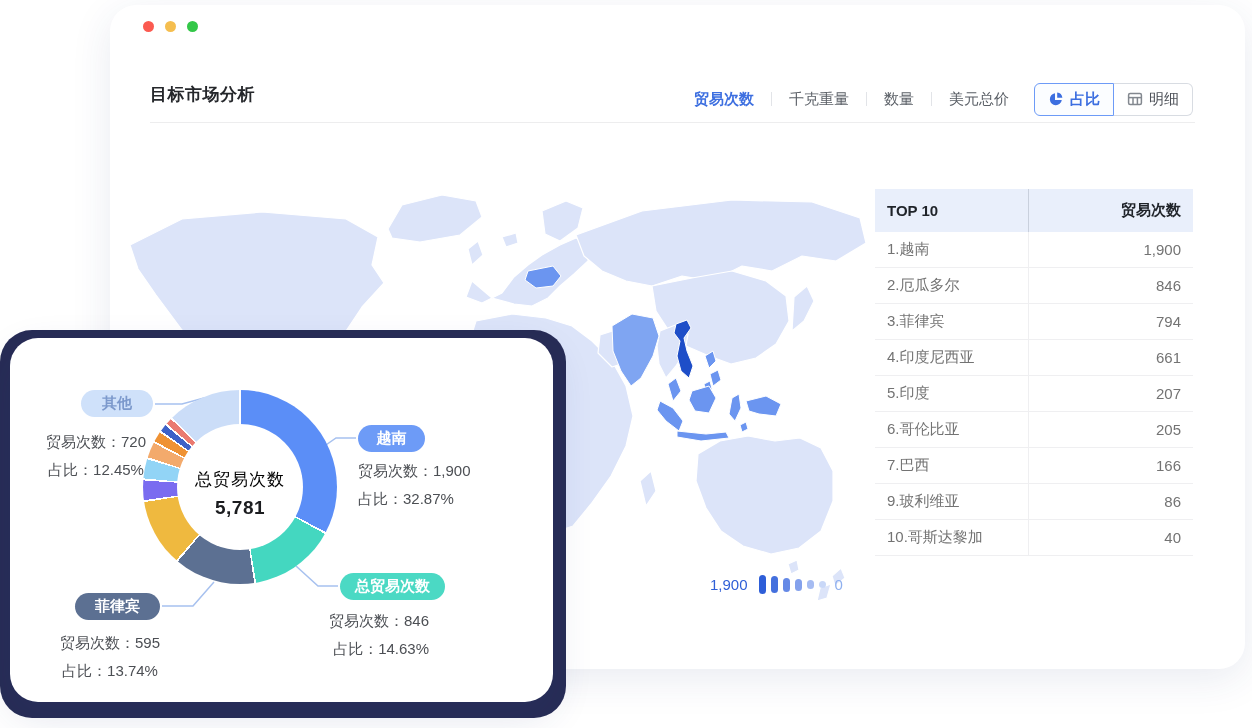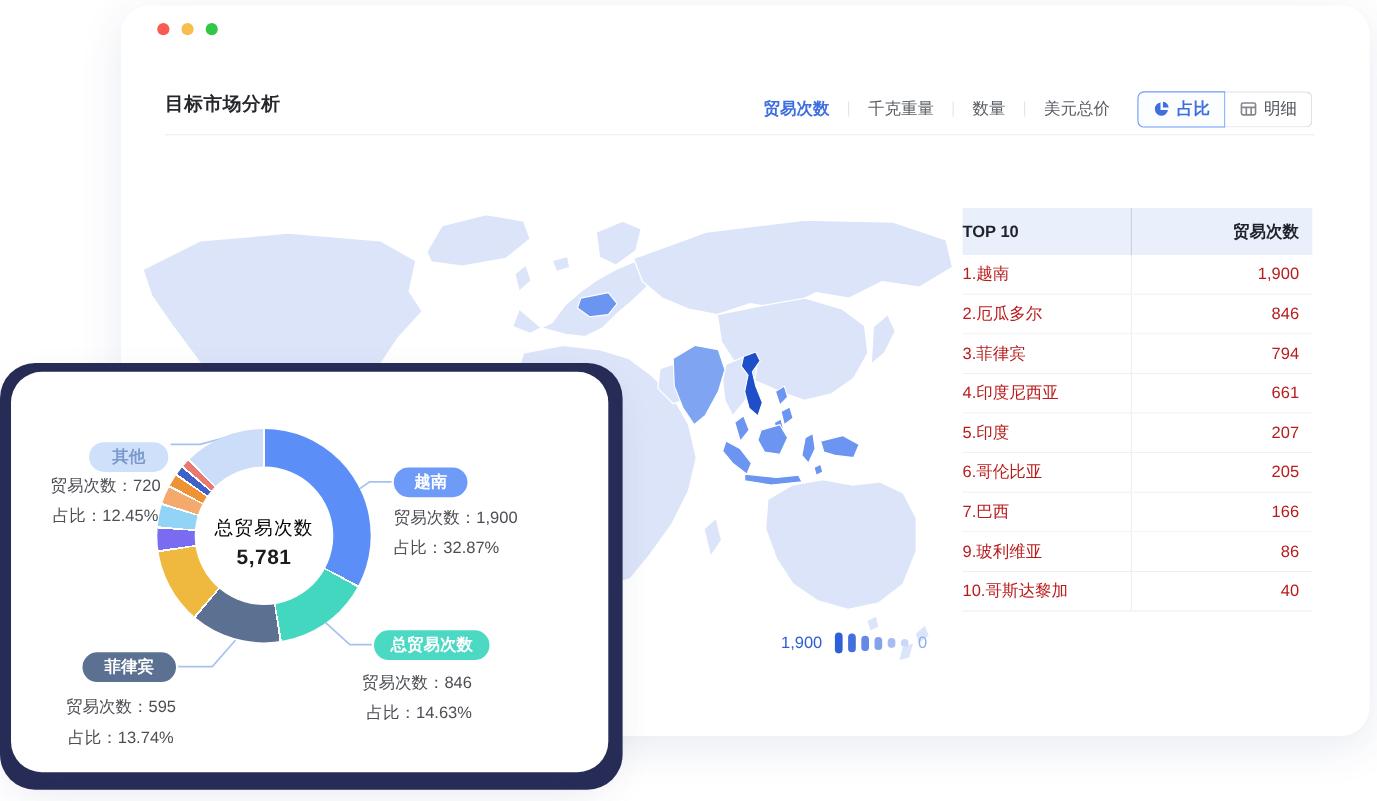--- a/index.html
+++ b/index.html
@@ -57,22 +57,22 @@
     font-size:15px;
   }
   .legend-max{color:#2E5FD7; margin-right:7px;}
   .legend-min{color:#8FB0EF; margin-left:5px;}
   .legend-bars{display:flex; align-items:center; gap:5px;}
   .legend-bars i{display:block; width:7px; border-radius:4px;}
 
   
   .top-table{position:absolute; left:765px; top:184px; width:318px; font-size:15px;}
   .t-head{display:flex; height:43px; background:#E9EFFB; font-weight:bold; color:#1F2329;}
-  .t-row{display:flex; height:36px; color:#b91c1c; border-bottom:1px solid #EFEFF1; background:#fff;}
-  .t-c1{width:153px; display:flex; align-items:center; }
+  .t-row{display:flex; height:36px; color:#737373; border-bottom:1px solid #EFEFF1; background:#fff;}
+  .t-c1{width:153px; display:flex; align-items:center; padding-left:12px;}
   .t-c2{flex:1; display:flex; align-items:center; justify-content:flex-end; padding-right:12px;}
   .t-head .t-c2{border-left:1px solid #C9D0DD;}
   .t-row .t-c2{border-left:1px solid #EFEFF1;}
 
   
   .donut-layer{
     position:absolute; left:0; top:330px; width:566px; height:388px;
     background:var(--navy); border-radius:32px; z-index:5;
   }
   .donut-card{
@@ -84,21 +84,21 @@
   .donut-center{position:absolute; left:135px; top:130px; width:190px; text-align:center;}
   .donut-center .lab{font-size:17px; color:#000000; letter-spacing:1px;}
   .donut-center .val{font-size:19px; font-weight:bold; color:#1B1C1F; margin-top:6px; letter-spacing:.5px;}
   .connectors{position:absolute; inset:0; pointer-events:none;}
 
   .pill{
     position:absolute; height:27px; border-radius:14px; padding:0 14px;
     display:flex; align-items:center; justify-content:center;
     font-size:15px; font-weight:bold; color:#fff; white-space:nowrap;
   }
-  #pill-other{left:71px; top:64px; min-width:72px;}
+  #pill-other{left:71px; top:52px; min-width:72px;}
   #pill-vietnam{left:348px; top:87px; min-width:67px;}
   #pill-ecuador{left:330px; top:235px; min-width:105px;}
   #pill-philippines{left:65px; top:255px; min-width:85px;}
 
   .co-stats{position:absolute; font-size:15px; color:#4C4F54; line-height:28px; white-space:nowrap;}
   #stats-other{left:0; top:90px; width:172px; text-align:center;}
   #stats-vietnam{left:348px; top:119px; text-align:left;}
   #stats-ecuador{left:319px; top:269px; text-align:right;}
   #stats-philippines{left:28px; top:291px; width:144px; text-align:center;}
 </style>

